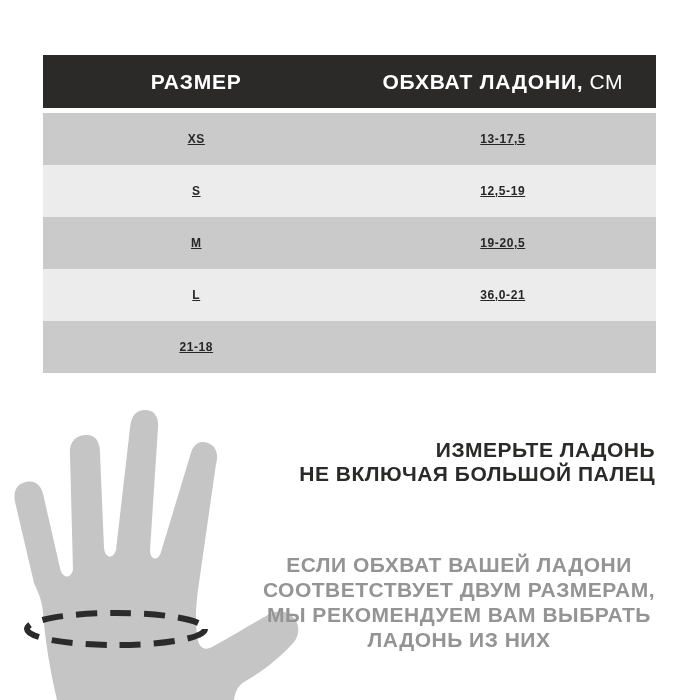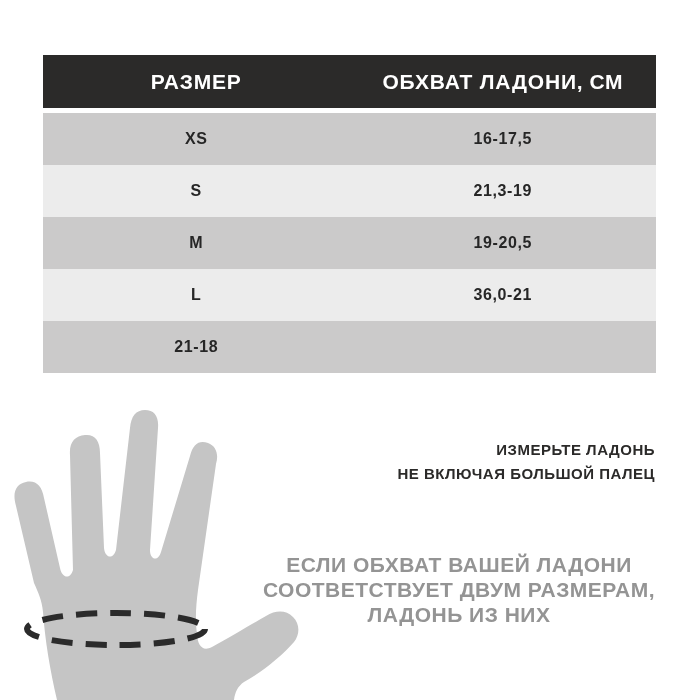--- a/index.html
+++ b/index.html
@@ -7,32 +7,32 @@
     position:relative;width:700px;height:700px;background:#ffffff;overflow:hidden;
     font-family:"Liberation Sans", sans-serif;
   }
   
   .size-table{position:absolute;left:43px;top:55px;width:613px;}
   .thead{height:53px;background:var(--header-bg);display:flex;text-align:right;}
   .th{
     width:50%;display:flex;align-items:center;justify-content:center;
     color:var(--header-text);font-weight:700;font-size:21px;letter-spacing:0.8px;
   }
-  .th .unit{font-weight:700;margin-left:6px;letter-spacing:0.6px;}
+  .th .unit{font-weight:400;margin-left:6px;letter-spacing:0.6px;}
   .thead-gap{height:5px;background:#ffffff;}
   .trow{height:52px;display:flex;}
   .trow:nth-child(odd){background:var(--row-dark);}
   .trow:nth-child(even){background:var(--row-light);}
   .td{
     width:50%;display:flex;align-items:center;justify-content:center;
-    font-weight:700;font-size:16px;color:var(--body-text);letter-spacing:0.6px;
+    font-weight:700;font-size:12px;color:var(--body-text);letter-spacing:0.6px;text-decoration:underline;
   }
   
   .note{position:absolute;right:45px;text-align:right;font-weight:700;}
-  .note-measure{top:438px;font-size:15px;line-height:24px;color:var(--note-dark);letter-spacing:0.5px;}
+  .note-measure{top:438px;font-size:21px;line-height:24px;color:var(--note-dark);letter-spacing:0.5px;}
   .note-reco{top:552px;font-size:21px;line-height:25px;color:var(--note-gray);letter-spacing:0.5px;text-align:center;}
   
   .hand{position:absolute;left:0;top:400px;width:320px;height:300px;}
   .hand path{fill:var(--hand-fill);}
   .hand ellipse{
     fill:none;stroke:var(--ellipse-stroke);stroke-width:6;
     stroke-dasharray:21 13;
   }
 </style>
 </head>
@@ -45,25 +45,25 @@
       <div class="th">РАЗМЕР</div>
       <div class="th">
         <span>ОБХВАТ ЛАДОНИ,</span>
         <span class="unit">СМ</span>
       </div>
     </div>
     <div class="thead-gap"></div>
     <div class="tbody">
       <div class="trow">
         <div class="td">XS</div>
-        <div class="td">16-17,5</div>
+        <div class="td">13-17,5</div>
       </div>
       <div class="trow">
         <div class="td">S</div>
-        <div class="td">21,3-19</div>
+        <div class="td">12,5-19</div>
       </div>
       <div class="trow">
         <div class="td">M</div>
         <div class="td">19-20,5</div>
       </div>
       <div class="trow">
         <div class="td">L</div>
         <div class="td">36,0-21</div>
       </div>
       <div class="trow">
@@ -108,16 +108,17 @@
   </svg>
 
   <div class="note note-measure">
     <div>ИЗМЕРЬТЕ ЛАДОНЬ</div>
     <div>НЕ ВКЛЮЧАЯ БОЛЬШОЙ ПАЛЕЦ</div>
   </div>
 
   <div class="note note-reco">
     <div>ЕСЛИ ОБХВАТ ВАШЕЙ ЛАДОНИ</div>
     <div>СООТВЕТСТВУЕТ ДВУМ РАЗМЕРАМ,</div>
+    <div>МЫ РЕКОМЕНДУЕМ ВАМ ВЫБРАТЬ</div>
     <div>ЛАДОНЬ ИЗ НИХ</div>
   </div>
 
 </div>
 
 </body></html>

